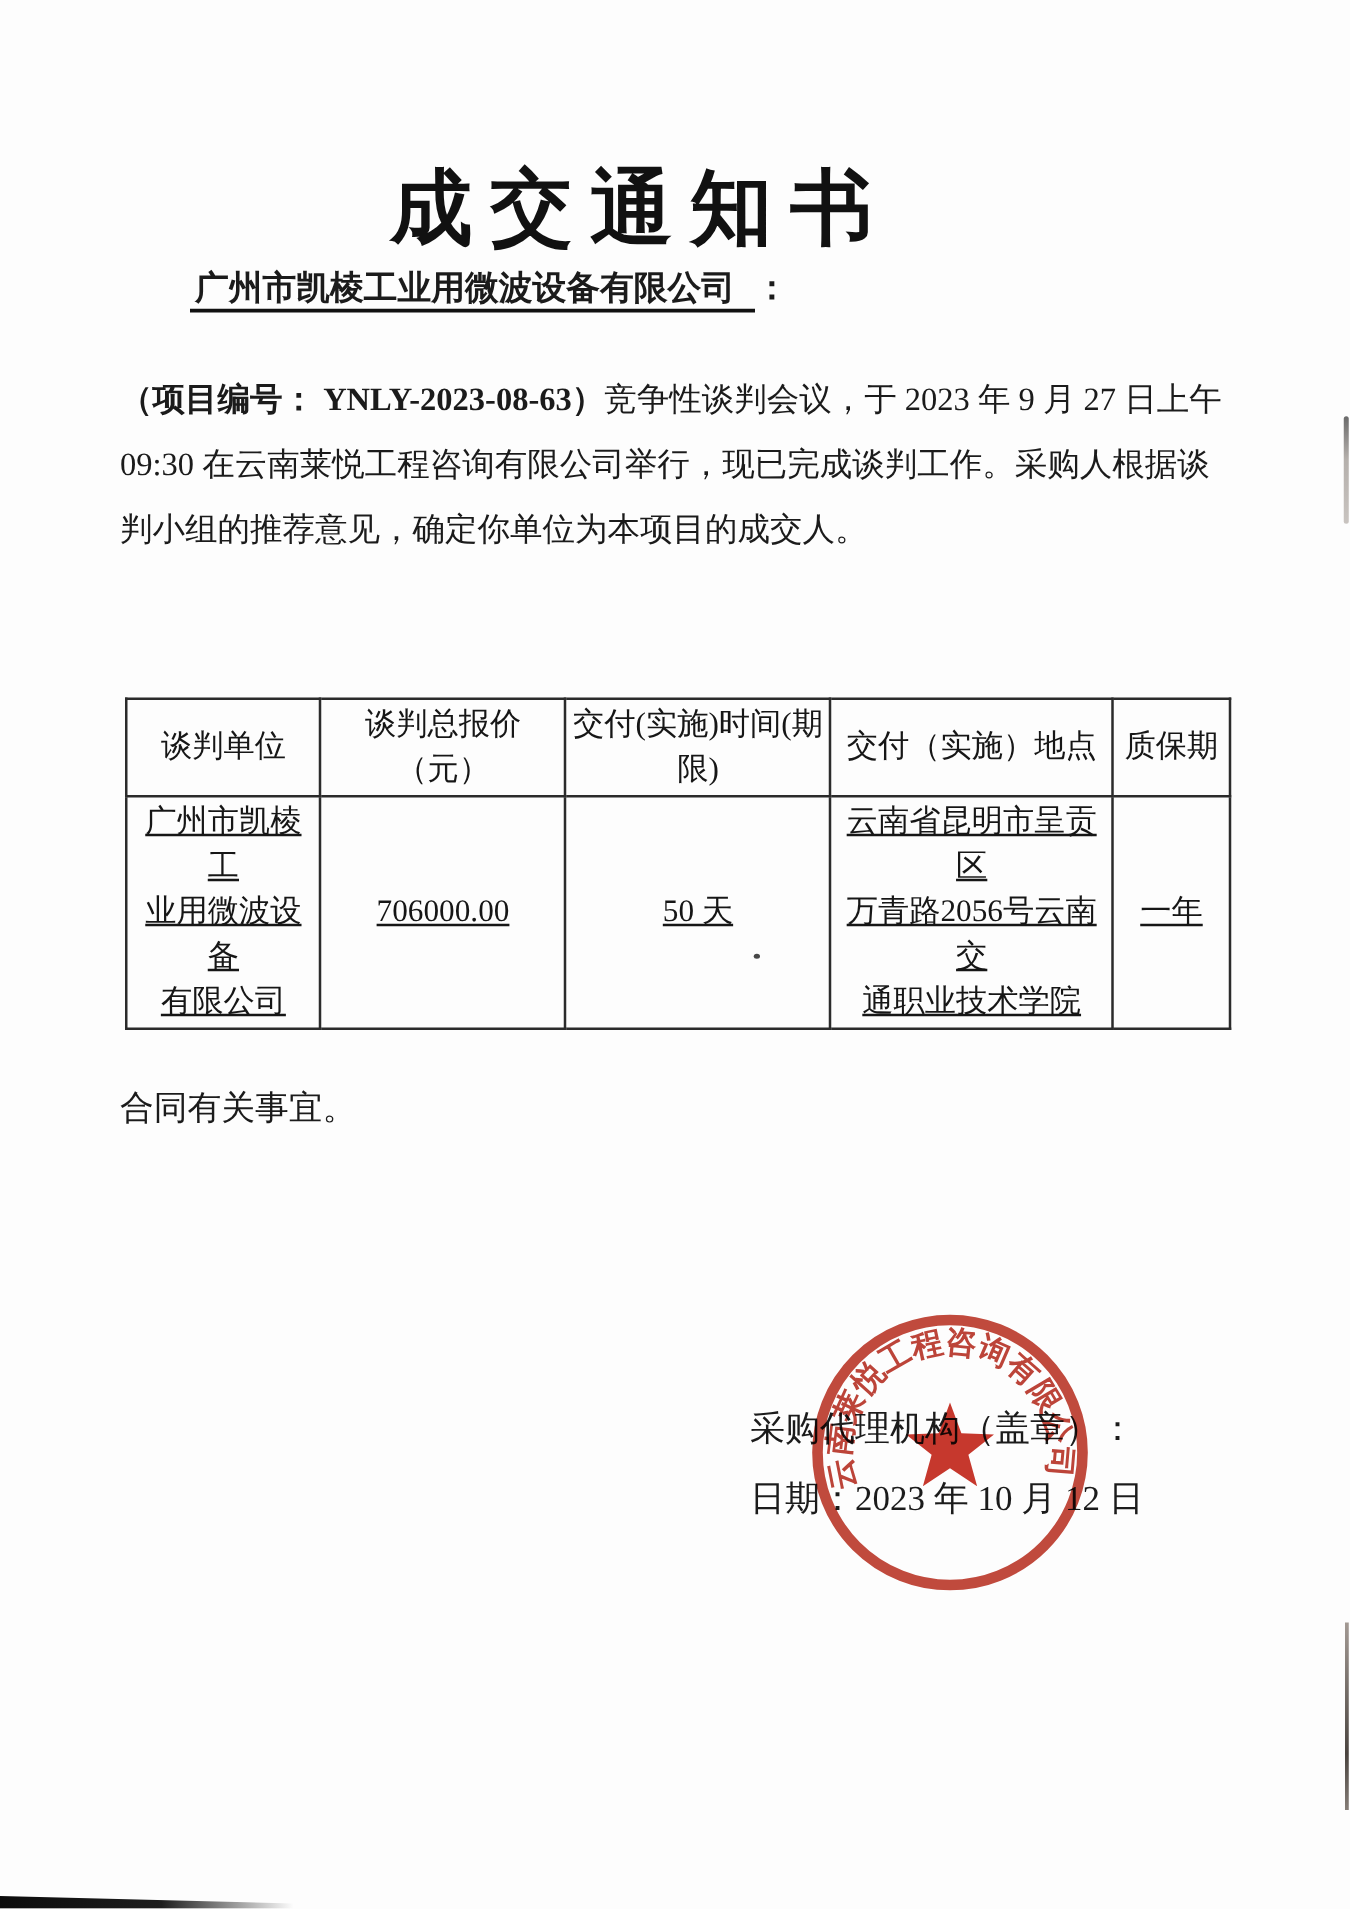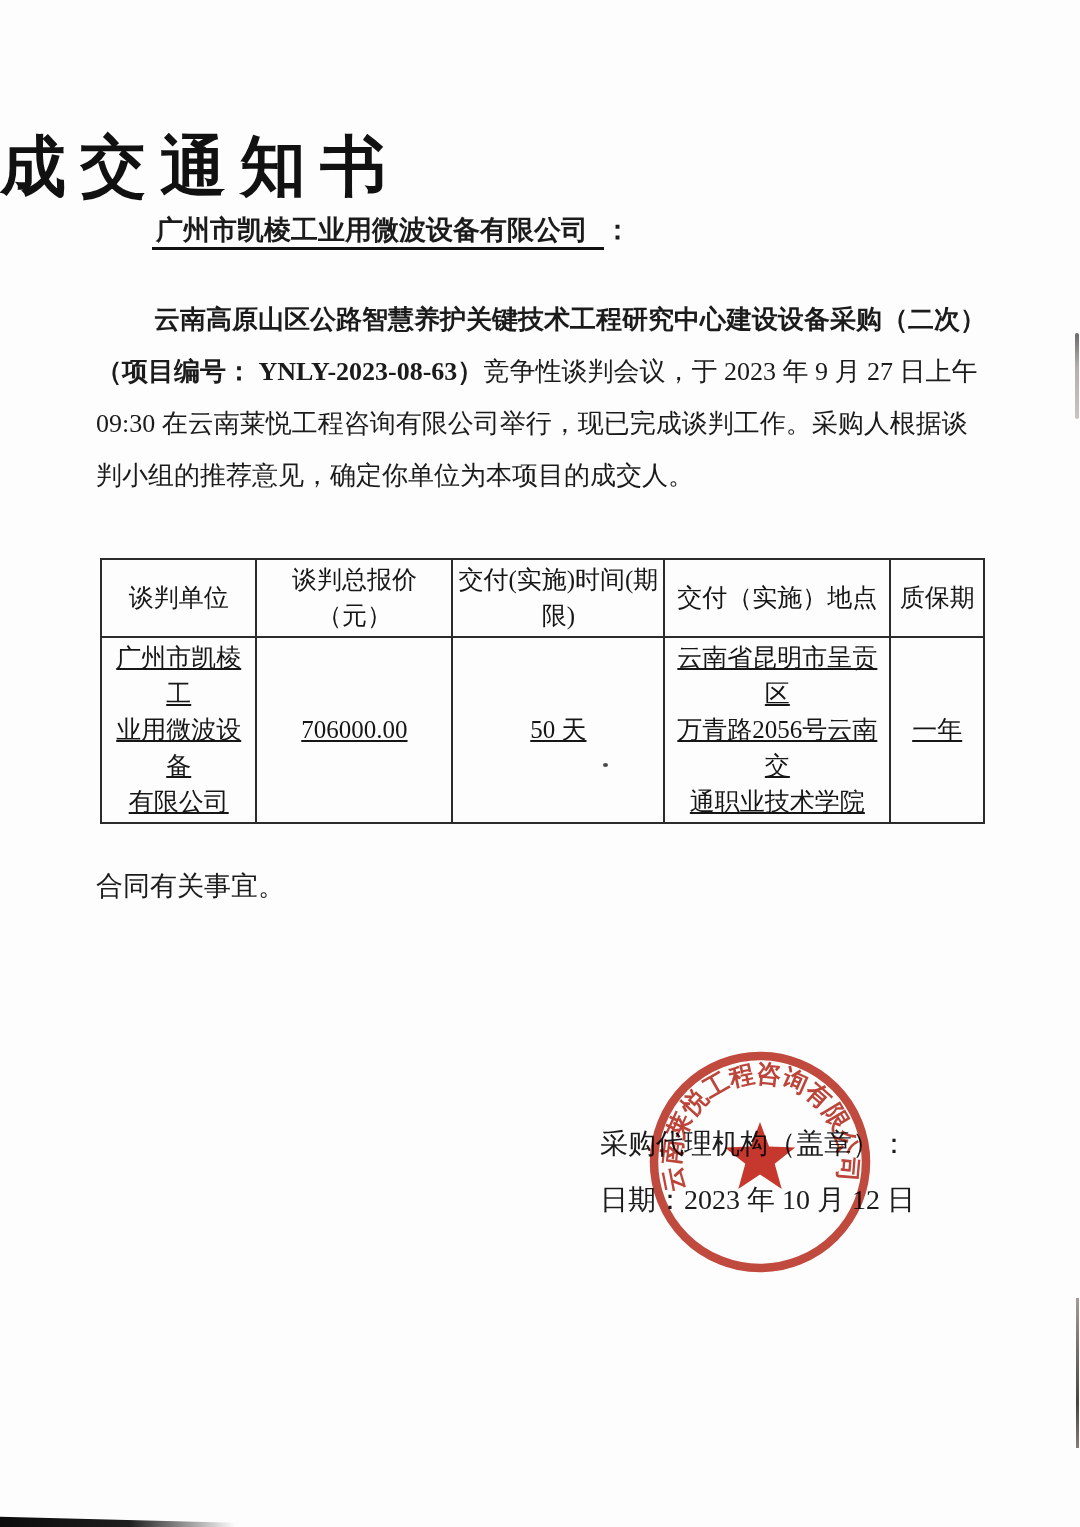--- a/index.html
+++ b/index.html
@@ -4,21 +4,21 @@
 <style>
   html,body{margin:0;padding:0;}
   body{
     width:1080px;height:1527px;position:relative;overflow:hidden;
     background:#fdfdfd;color:#1b1b1b;
     font-family:"Liberation Serif","DejaVu Serif",serif;
   }
   .abs{position:absolute;}
   
   .doc-title{
-    left:0;top:122px;width:1024px;
+    left:0;top:122px;width:1024px;text-align:center;
     font-size:66px;font-weight:bold;letter-spacing:14px;
     color:#111;
   }
   
   .addressee{left:152px;top:212px;font-size:27px;font-weight:bold;white-space:nowrap;}
   .addressee .uname{border-bottom:3px solid #111;padding:0 16px 2px 4px;}
   
   .para1{left:96px;top:294px;width:900px;font-size:26px;line-height:52px;}
   .pline{white-space:nowrap;}
   .pline .bold{font-weight:bold;}
@@ -66,23 +66,20 @@
 </head>
 <body>
 
 <div class="abs doc-title">成交通知书</div>
 
 <div class="abs addressee">
   <span class="uname">广州市凯棱工业用微波设备有限公司</span><span>：</span>
 </div>
 
 <div class="abs para1">
-  <div class="pline indent1">
-    <span class="bold">云南高原山区公路智慧养护关键技术工程研究中心建设设备采购（二次）</span>
-  </div>
   <div class="pline">
     <span class="bold">（项目编号： YNLY-2023-08-63）</span><span>竞争性谈判会议，于 2023 年 9 月 27 日上午</span>
   </div>
   <div class="pline">
     <span>09:30 在云南莱悦工程咨询有限公司举行，现已完成谈判工作。采购人根据谈</span>
   </div>
   <div class="pline">
     <span>判小组的推荐意见，确定你单位为本项目的成交人。</span>
   </div>
 </div>

